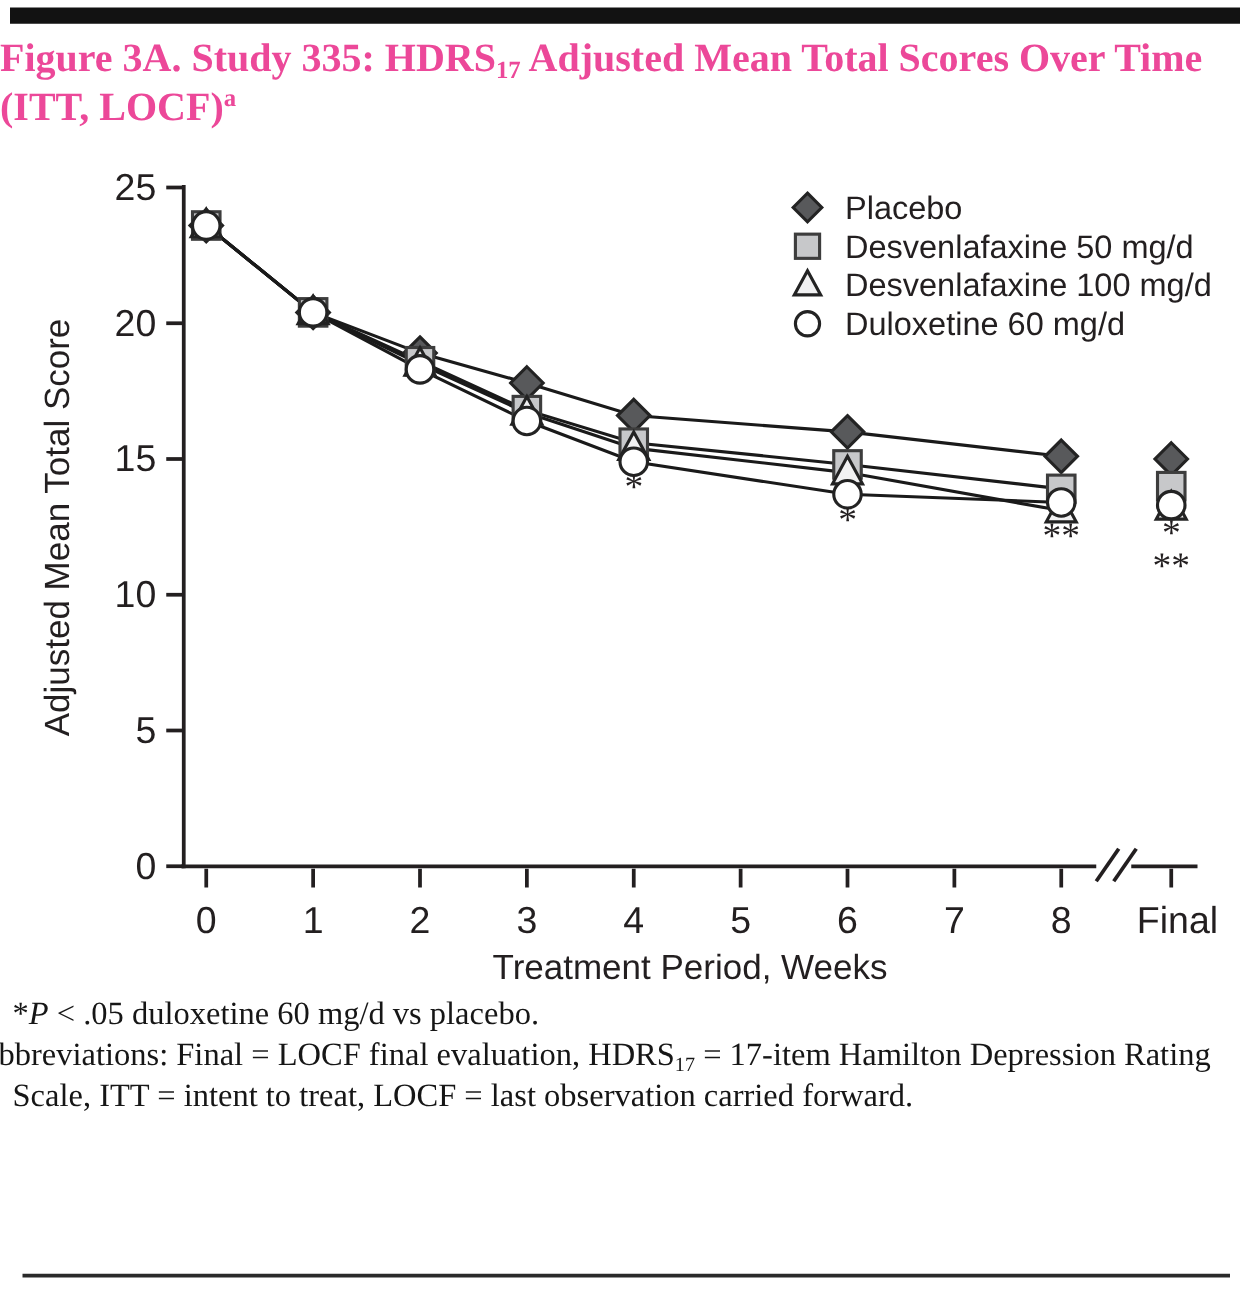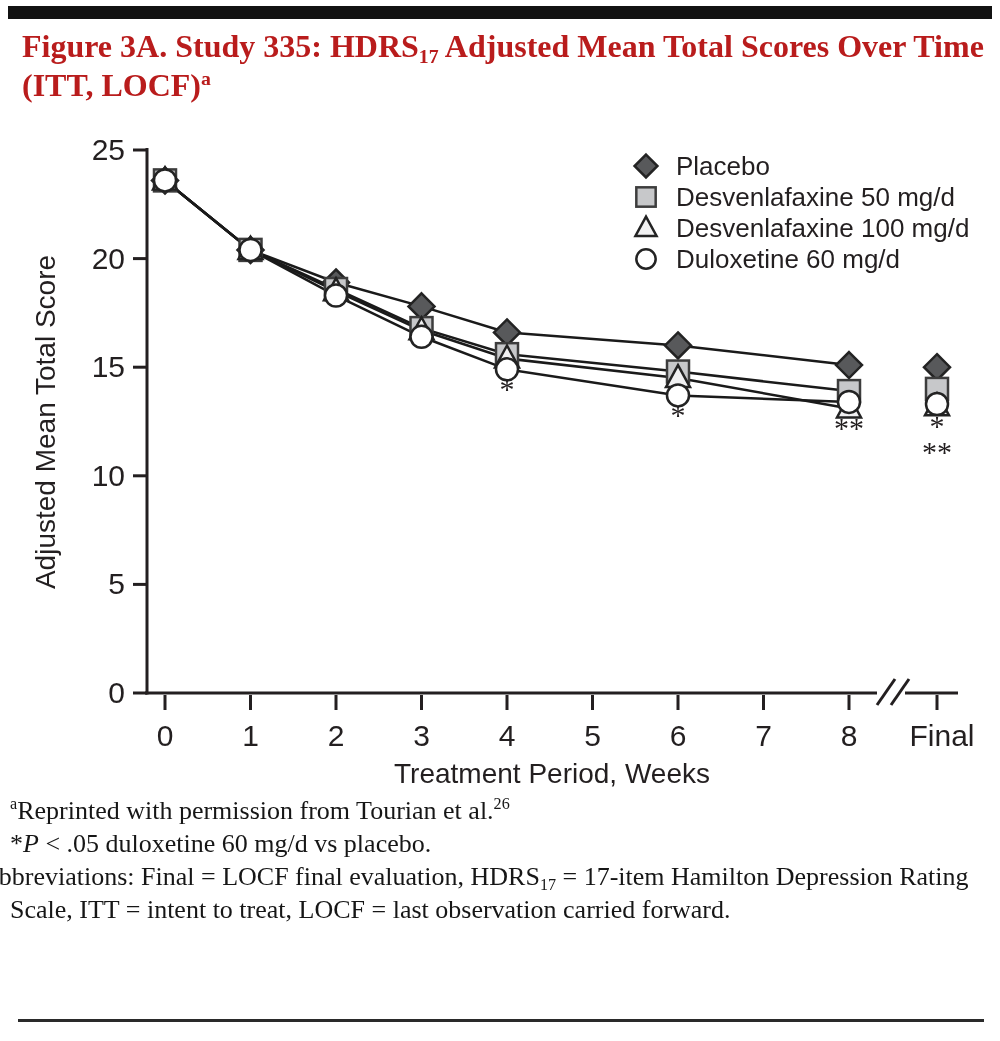--- a/index.html
+++ b/index.html
@@ -2,22 +2,22 @@
 <html><head>
 <meta charset="utf-8">
 <style>
   html,body{margin:0;padding:0;}
   body{
     width:1000px;height:1041px;position:relative;background:#ffffff;
     font-family:"Liberation Serif",serif;color:#231f20;overflow:hidden;
   }
   .top-bar{position:absolute;top:6px;left:8px;width:984px;height:13px;background:#121212;}
   .figure-title{
-    position:absolute;top:27px;left:22px;width:965px;
-    font-size:32px;font-weight:bold;line-height:39px;color:#b91c1c;
+    position:absolute;top:27px;left:0;width:965px;
+    font-size:32px;font-weight:bold;line-height:39px;color:#ec4899;
     font-family:"Liberation Serif",serif;
   }
   .figure-title sub{font-size:0.62em;vertical-align:-0.28em;line-height:0;}
   .figure-title sup{font-size:0.62em;vertical-align:0.55em;line-height:0;}
   .chart-wrap{position:absolute;top:128px;left:0;width:1000px;height:664px;}
   .footnotes{
     position:absolute;top:794px;left:10px;width:978px;
     font-size:26px;line-height:33px;color:#161616;
   }
   .footnotes p{margin:0;padding:0;}
@@ -141,18 +141,17 @@
         <text x="676" y="78" font-size="26" font-family="&quot;Liberation Sans&quot;, sans-serif" fill="#231f20">Desvenlafaxine 50 mg/d</text>
         <polygon fill="#f1f1f2" stroke="#232323" stroke-width="2.5" points="646,88.56 656.56,107.92 635.44,107.92"></polygon>
         <text x="676" y="109" font-size="26" font-family="&quot;Liberation Sans&quot;, sans-serif" fill="#231f20">Desvenlafaxine 100 mg/d</text>
         <circle fill="#ffffff" stroke="#232323" stroke-width="2.5" cx="646" cy="131" r="9.68"></circle>
         <text x="676" y="140" font-size="26" font-family="&quot;Liberation Sans&quot;, sans-serif" fill="#231f20">Duloxetine 60 mg/d</text>
       </g>
     </svg>
 </div>
 
 <div class="footnotes">
-  <p><sup>a</sup><span>Reprinted with permission from Tourian et al.</span><sup>26</sup></p>
   <p><span>*</span><span class="pvar">P</span><span> &lt; .05 duloxetine 60 mg/d vs placebo.</span></p>
   <p class="hang"><span>Abbreviations: Final = LOCF final evaluation, HDRS</span><sub>17</sub><span> = 17-item Hamilton Depression Rating Scale, ITT = intent to treat, LOCF = last observation carried forward.</span></p>
 </div>
 
 <div class="bottom-rule"></div>
 
 </body></html>

